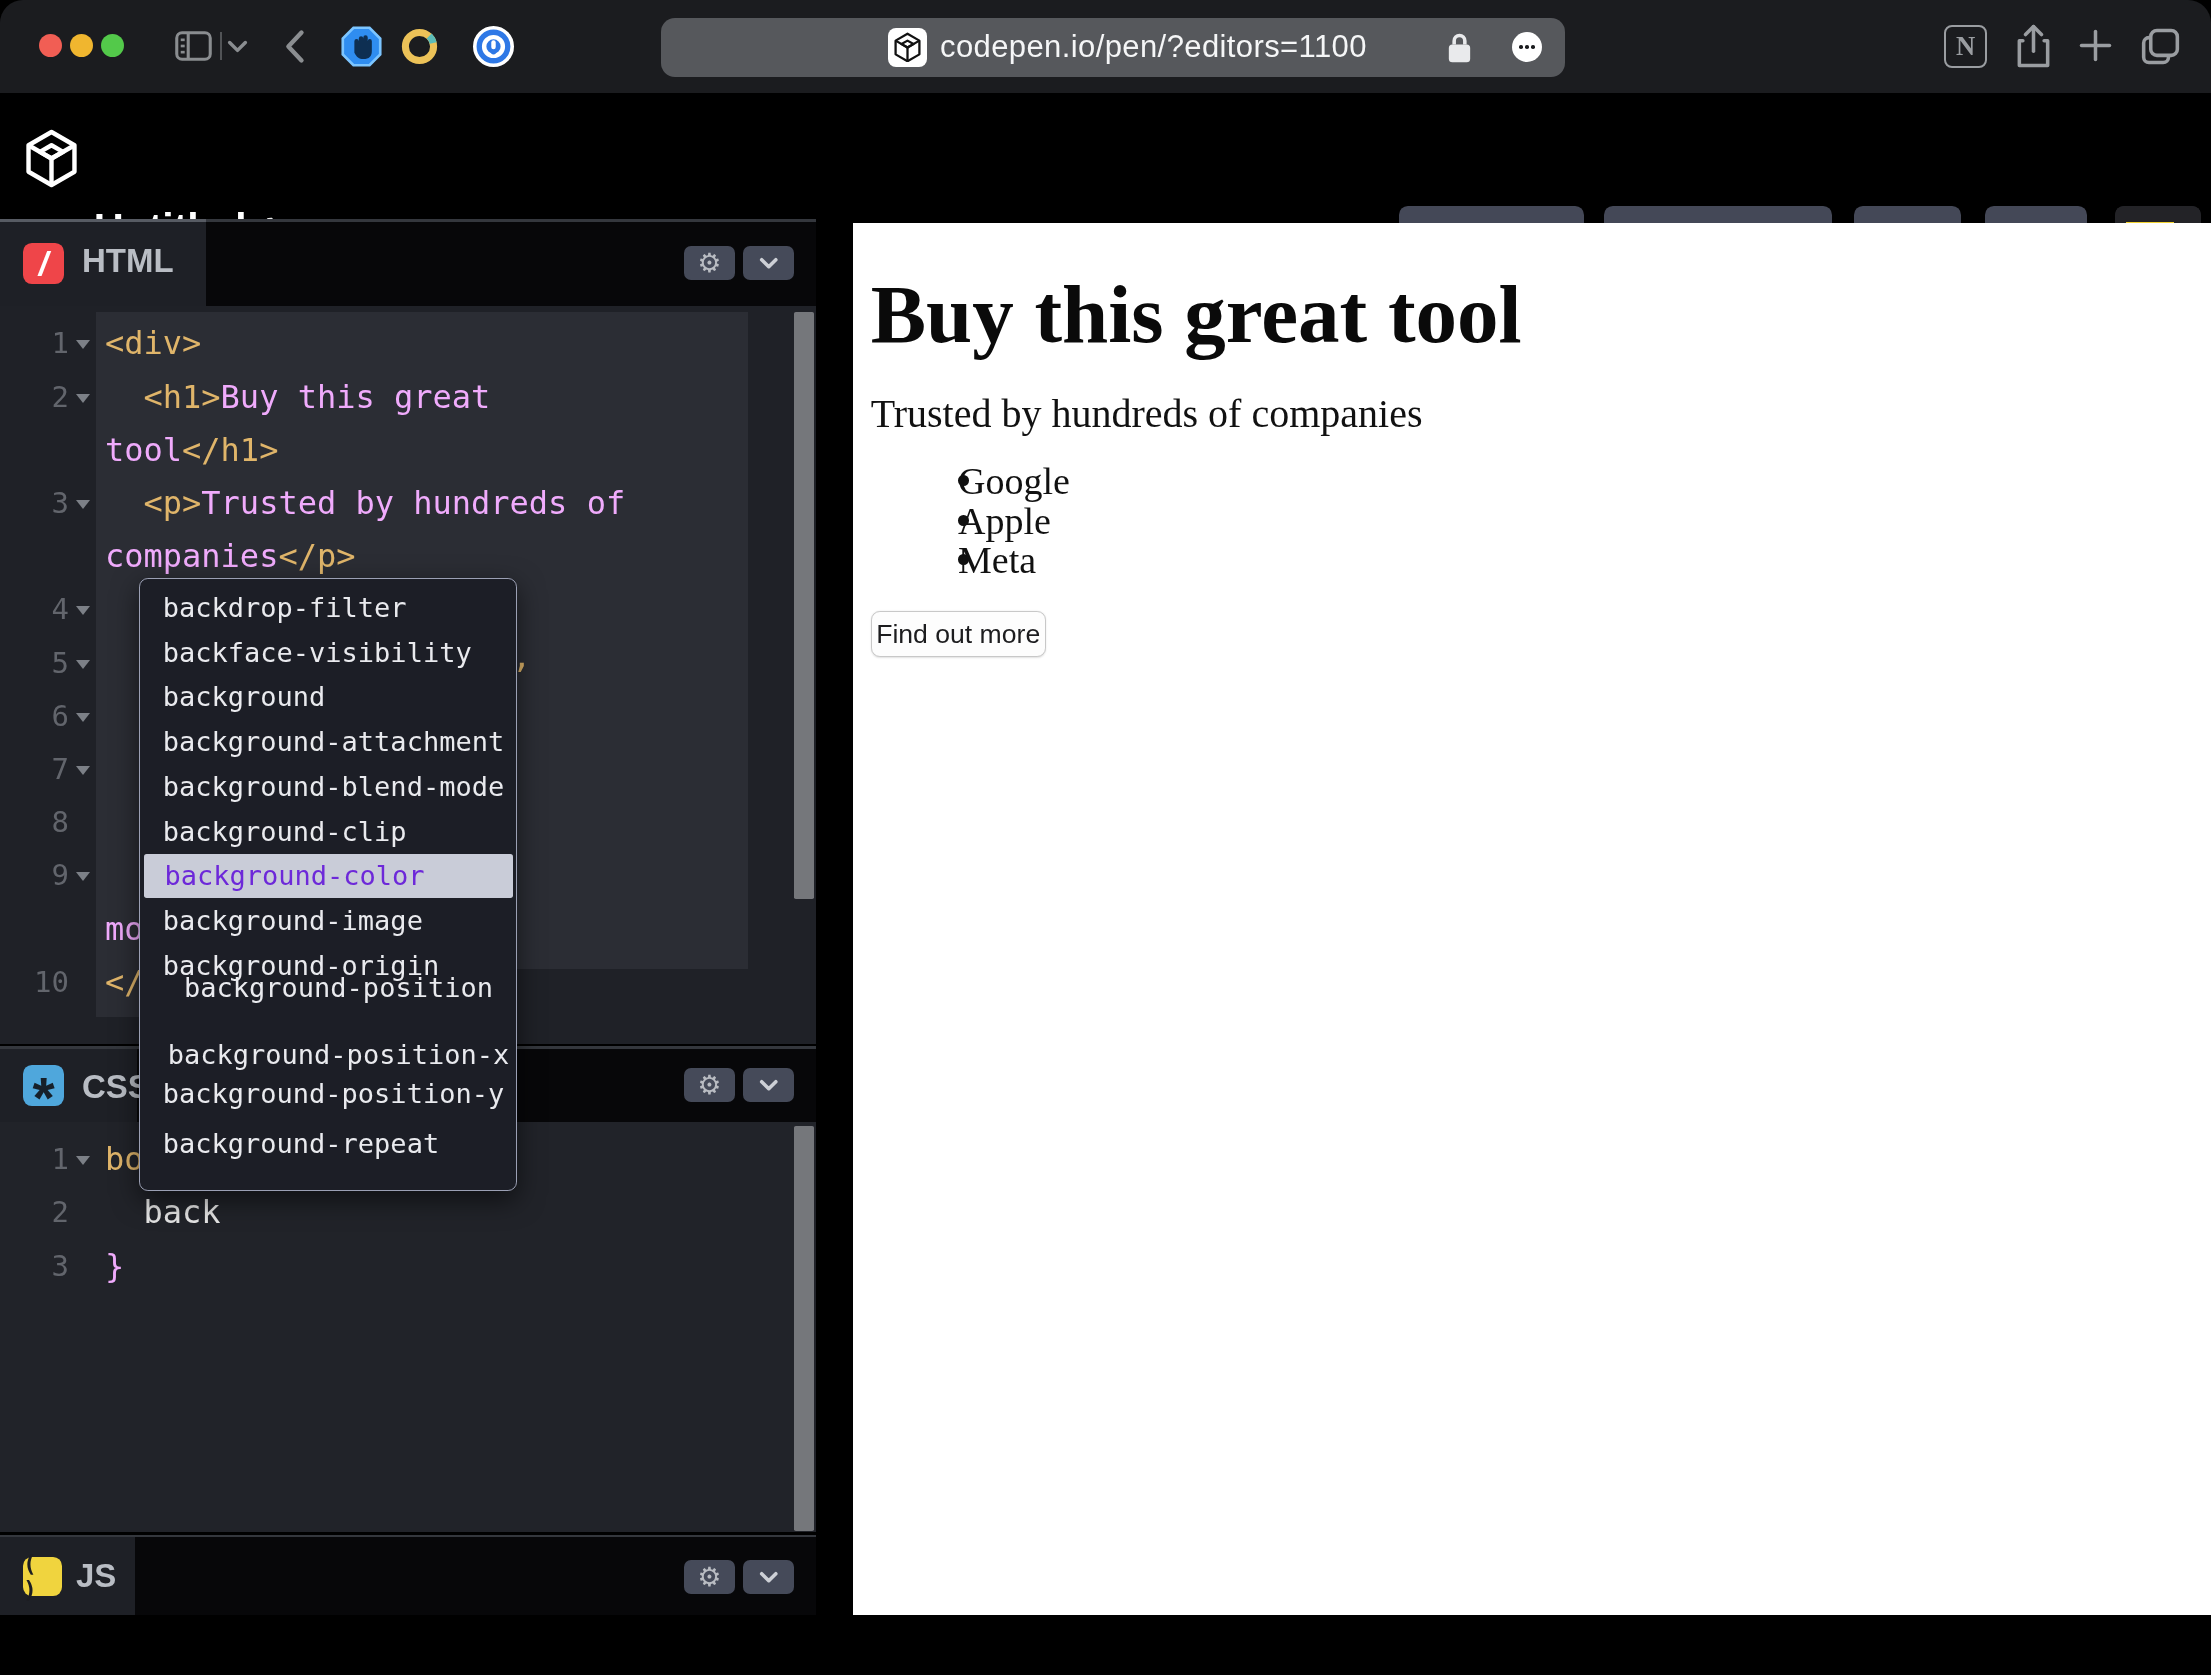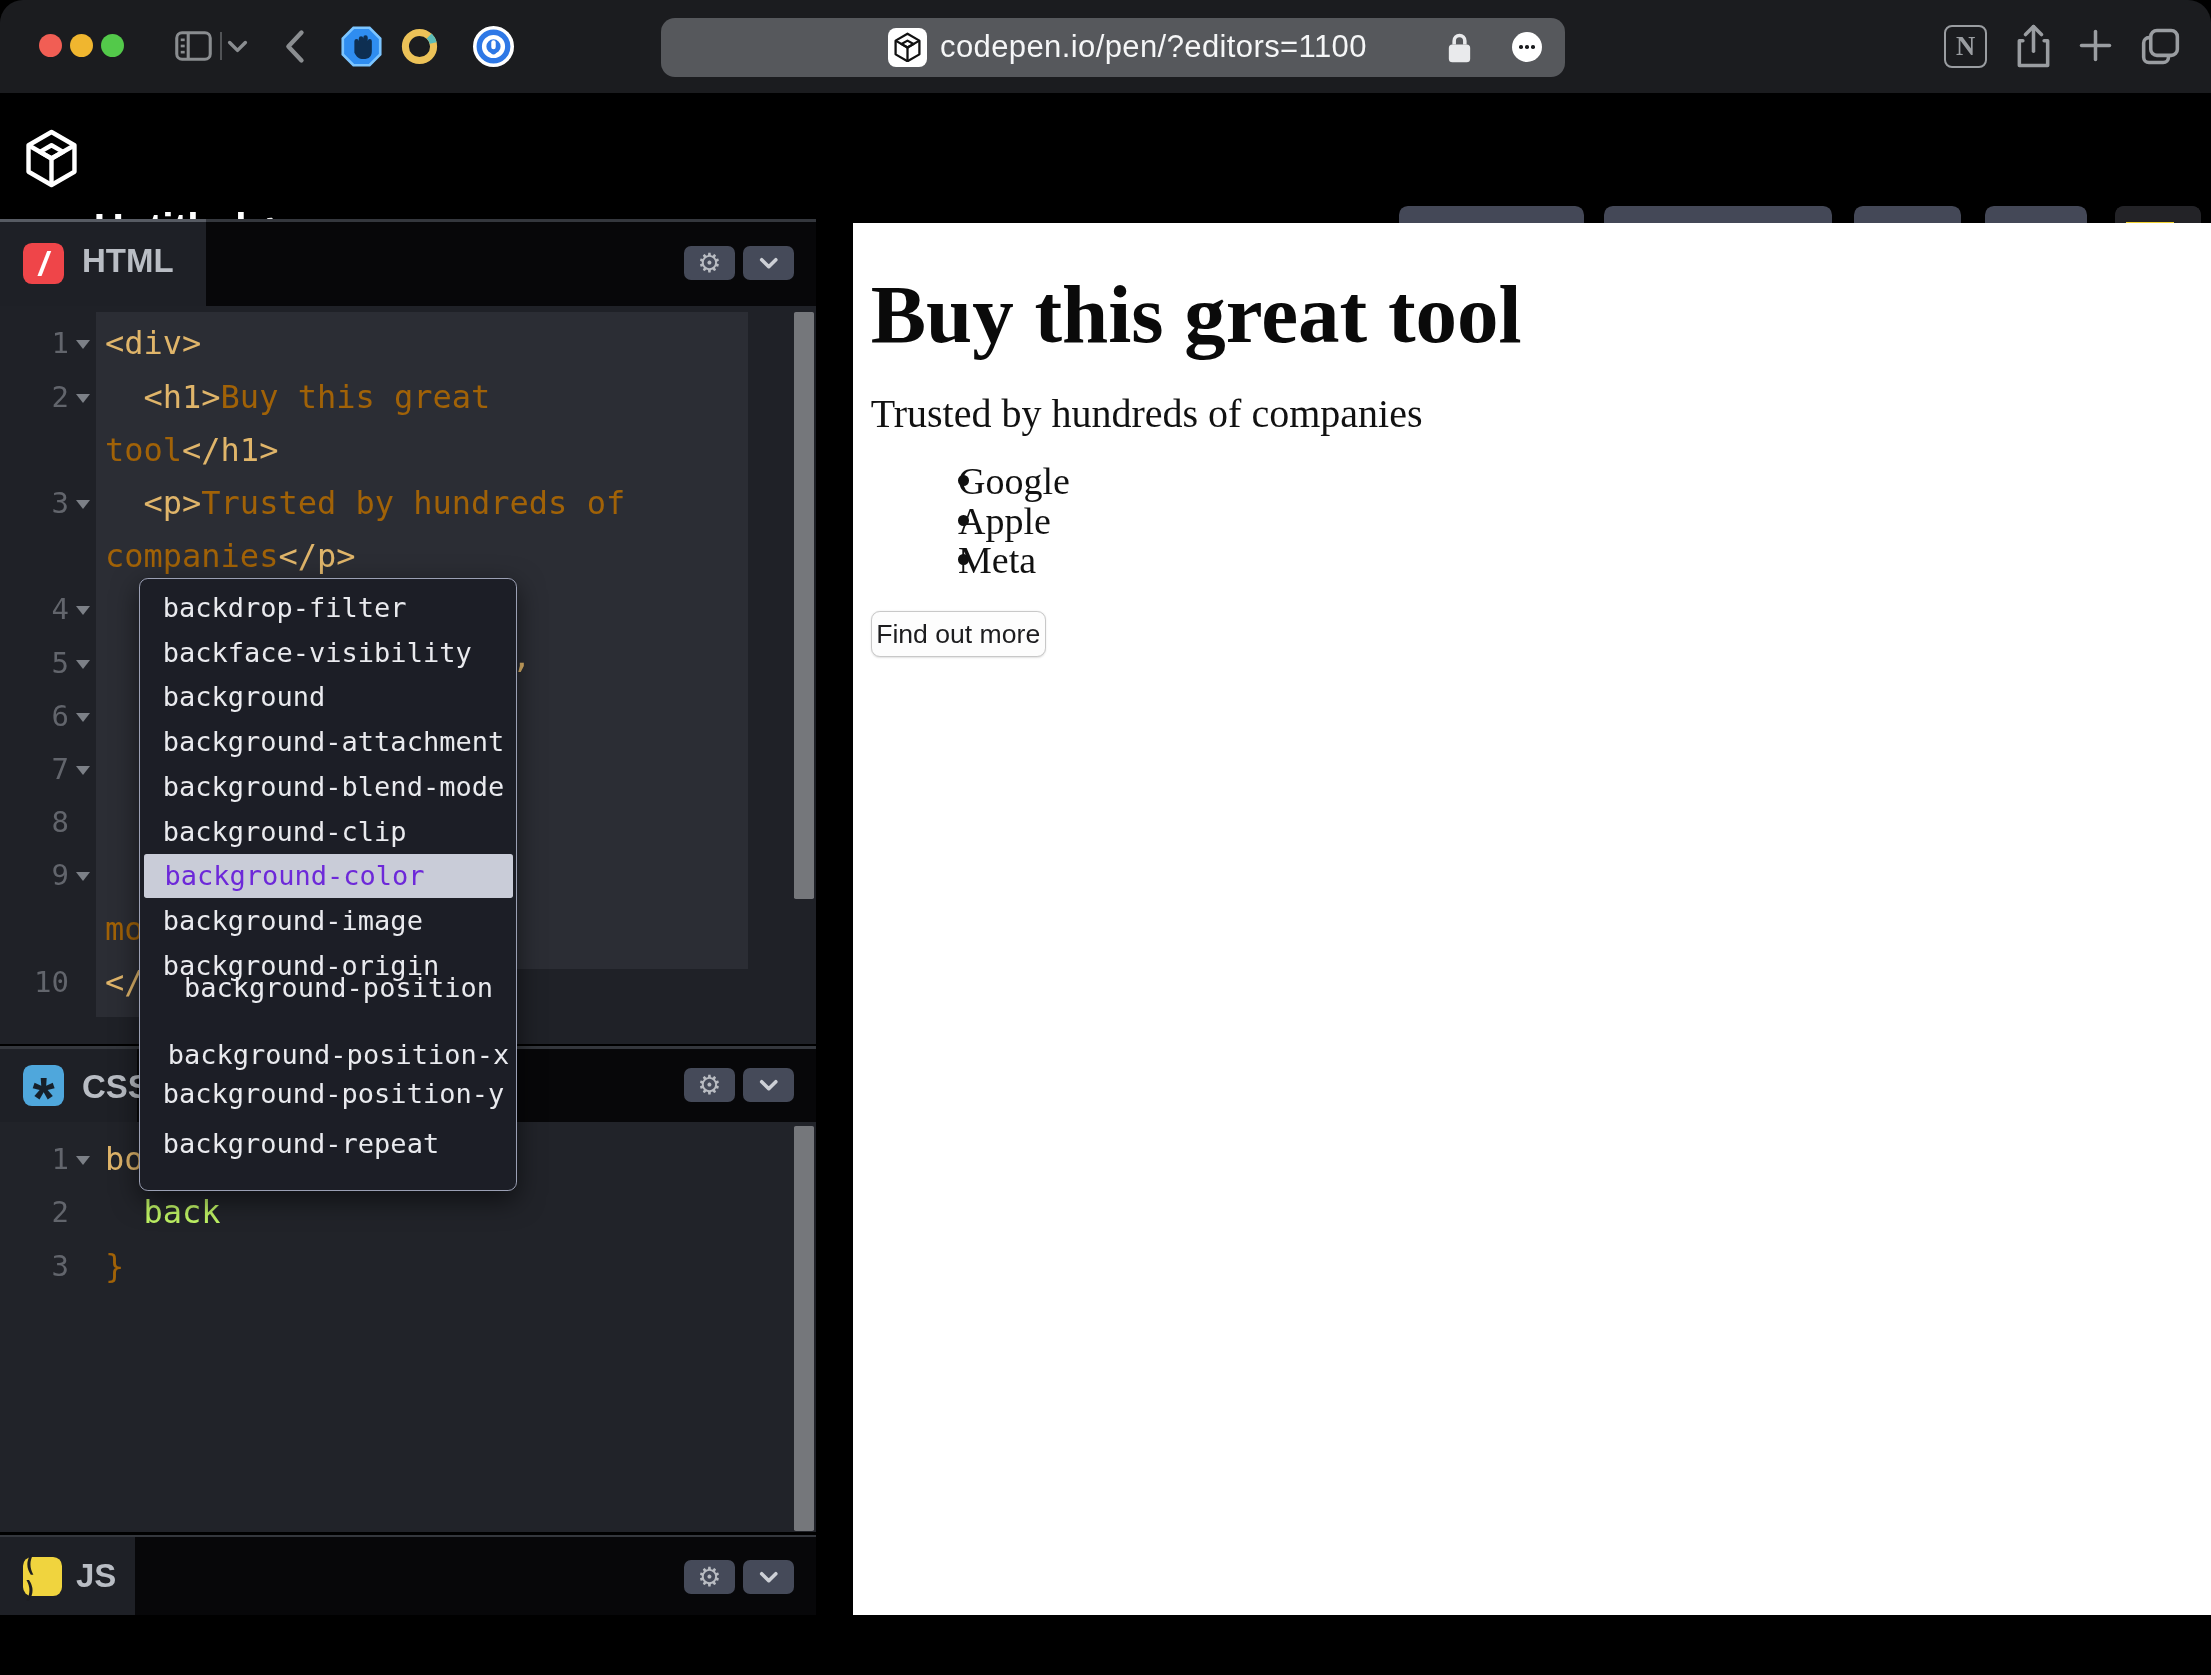--- a/index.html
+++ b/index.html
@@ -41,22 +41,22 @@
   #html-content{left:96px;top:312px;width:652px;height:657px;background:#2b2d34;}
   #html-strip{left:96px;top:969px;width:43px;height:48px;background:#2b2d34;}
   #css-codebg{left:0;top:1122px;width:816px;height:410px;background:#212329;}
   .sbar{width:19.5px;background:#75777b;border-radius:1.8px;}
 
   .crow{position:absolute;left:0;width:747px;height:53px;font-family:"DejaVu Sans Mono",monospace;font-size:32px;line-height:53px;}
   .lnum{position:absolute;left:0;top:0;width:69px;text-align:right;color:#62656c;font-size:29px;}
   .fold{position:absolute;left:76px;top:23px;width:0;height:0;border-left:7px solid transparent;
         border-right:7px solid transparent;border-top:9.8px solid #7c8087;}
   .ctoks{position:absolute;left:105px;top:0;white-space:pre;}
-  .tk-tag{color:#e0b56a;} .tk-txt{color:#a16207;} .tk-sp{color:#c9cbd0;}
-  .tk-sel{color:#e0b56a;} .tk-prop{color:#bef264;}
+  .tk-tag{color:#e0b56a;} .tk-txt{color:#f0abfc;} .tk-sp{color:#c9cbd0;}
+  .tk-sel{color:#e0b56a;} .tk-prop{color:#e5e5e5;}
   #frag-sliver{left:512px;top:631px;font-family:"DejaVu Sans Mono",monospace;font-size:32px;line-height:53px;color:#e0b56a;}
 
   
   #dropdown{left:139px;top:578px;width:378px;height:613px;background:#1c1e26;border:1.8px solid #9ba0b4;
             border-radius:8.9px;box-shadow:0 8.9px 26.6px rgba(0,0,0,.55);z-index:20;box-sizing:border-box;}
   .ditem{position:absolute;left:1.8px;right:1.8px;height:44px;line-height:44px;padding-left:21px;
          font-family:"DejaVu Sans Mono",monospace;font-size:27px;color:#e9eaee;white-space:pre;}
   .ditem.sel{background:#c9ccd8;color:#6d28d9;border-radius:2.7px;left:3.5px;right:3.5px;}
 
   

